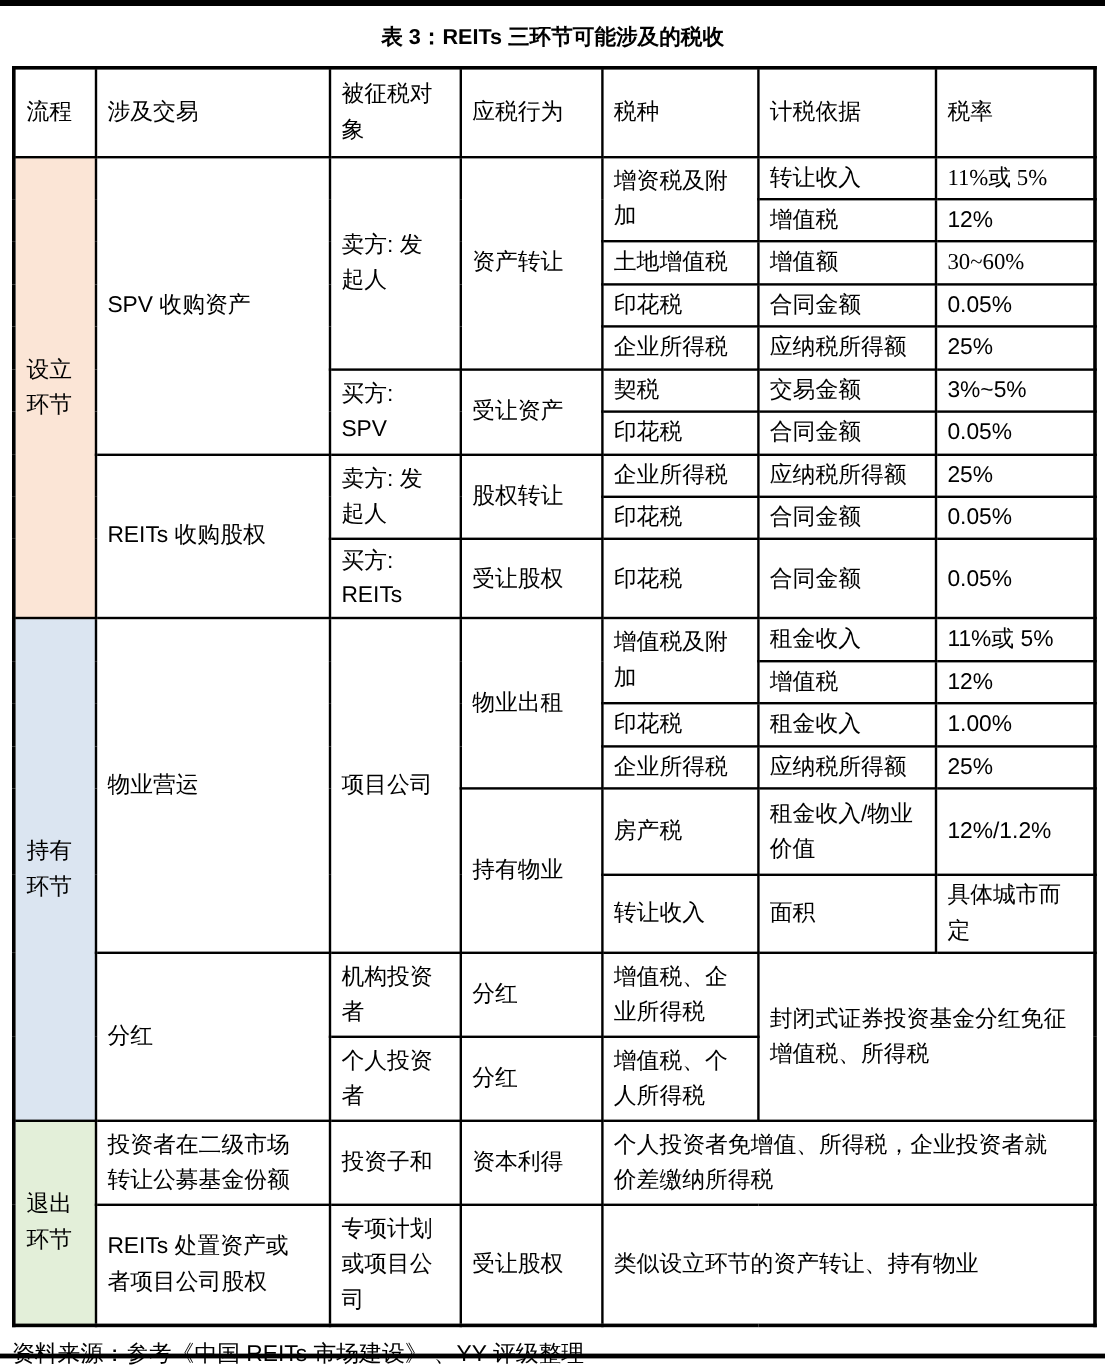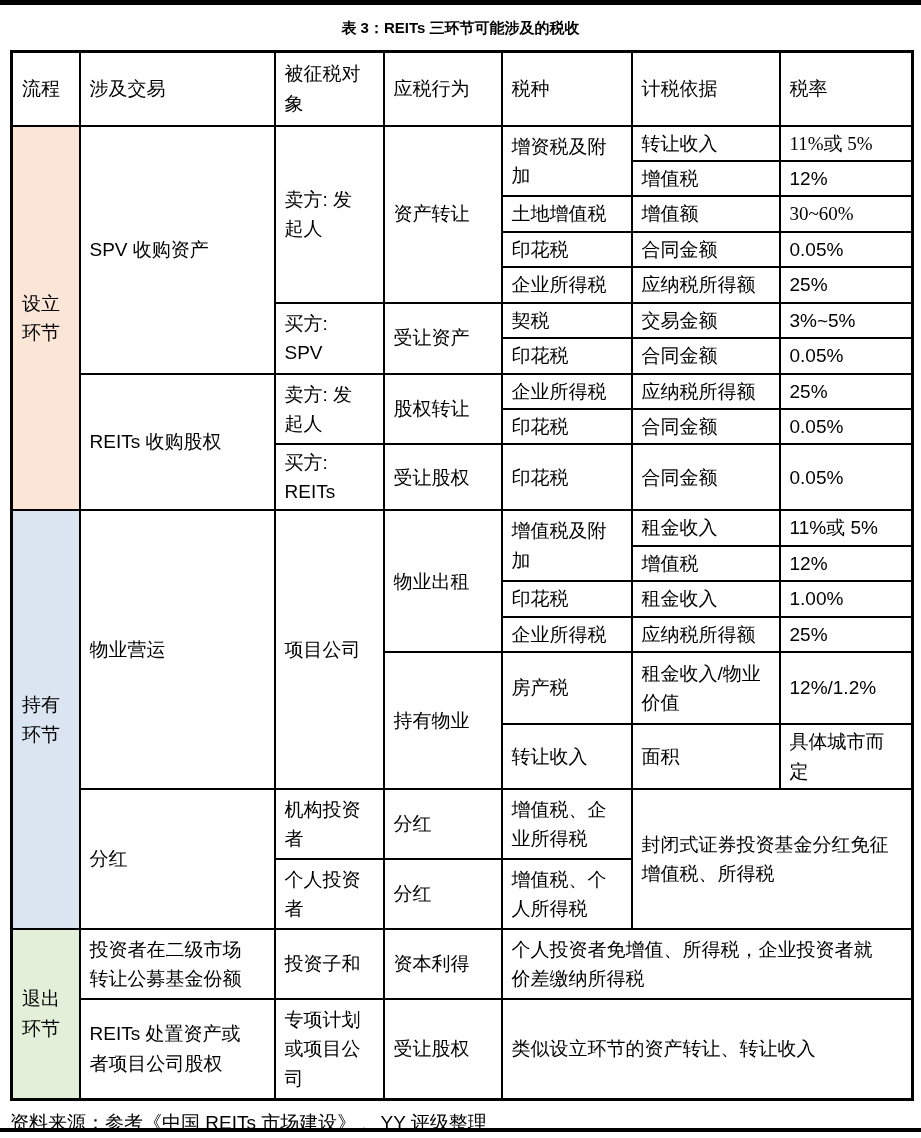--- a/index.html
+++ b/index.html
@@ -5,21 +5,21 @@
   html,body{margin:0;padding:0;}
   body{
     width:921px;height:1138px;background:#ffffff;
     font-family:"Liberation Sans",sans-serif;
     color:#000;position:relative;overflow:hidden;
   }
   .top-rule{position:absolute;top:0;left:0;width:921px;height:5px;background:#000;}
   .bottom-rule{position:absolute;left:0;bottom:6px;width:921px;height:4px;background:#000;}
   .title{
     margin:0;padding:19px 0 12px 0;text-align:center;
-    font-size:15px;font-weight:bold;white-space:pre-line;
+    font-size:18px;font-weight:bold;white-space:pre-line;
   }
   table.tax{
     border-collapse:collapse;table-layout:fixed;
     margin-left:10px;width:901px;
     border:3px solid #000;
   }
   col.c1{width:68px;}col.c2{width:195px;}col.c3{width:109px;}
   col.c4{width:118px;}col.c5{width:130px;}col.c6{width:148px;}col.c7{width:133px;}
   .tax th,.tax td{
     border:2px solid #000;
@@ -209,19 +209,19 @@
     <td colspan="3">个人投资者免增值、所得税，企业投资者就
 价差缴纳所得税</td>
   </tr>
   <tr class="r100">
     <td class="ctr">REITs 处置资产或
 者项目公司股权</td>
     <td class="ctr">专项计划
 或项目公
 司</td>
     <td>受让股权</td>
-    <td colspan="3">类似设立环节的资产转让、转让收入</td>
+    <td colspan="3">类似设立环节的资产转让、持有物业</td>
   </tr>
 </tbody>
   </table>
 
 <div class="source">资料来源：参考《中国 REITs 市场建设》 、YY 评级整理</div>
 <div class="bottom-rule"></div>
 
 </body></html>

